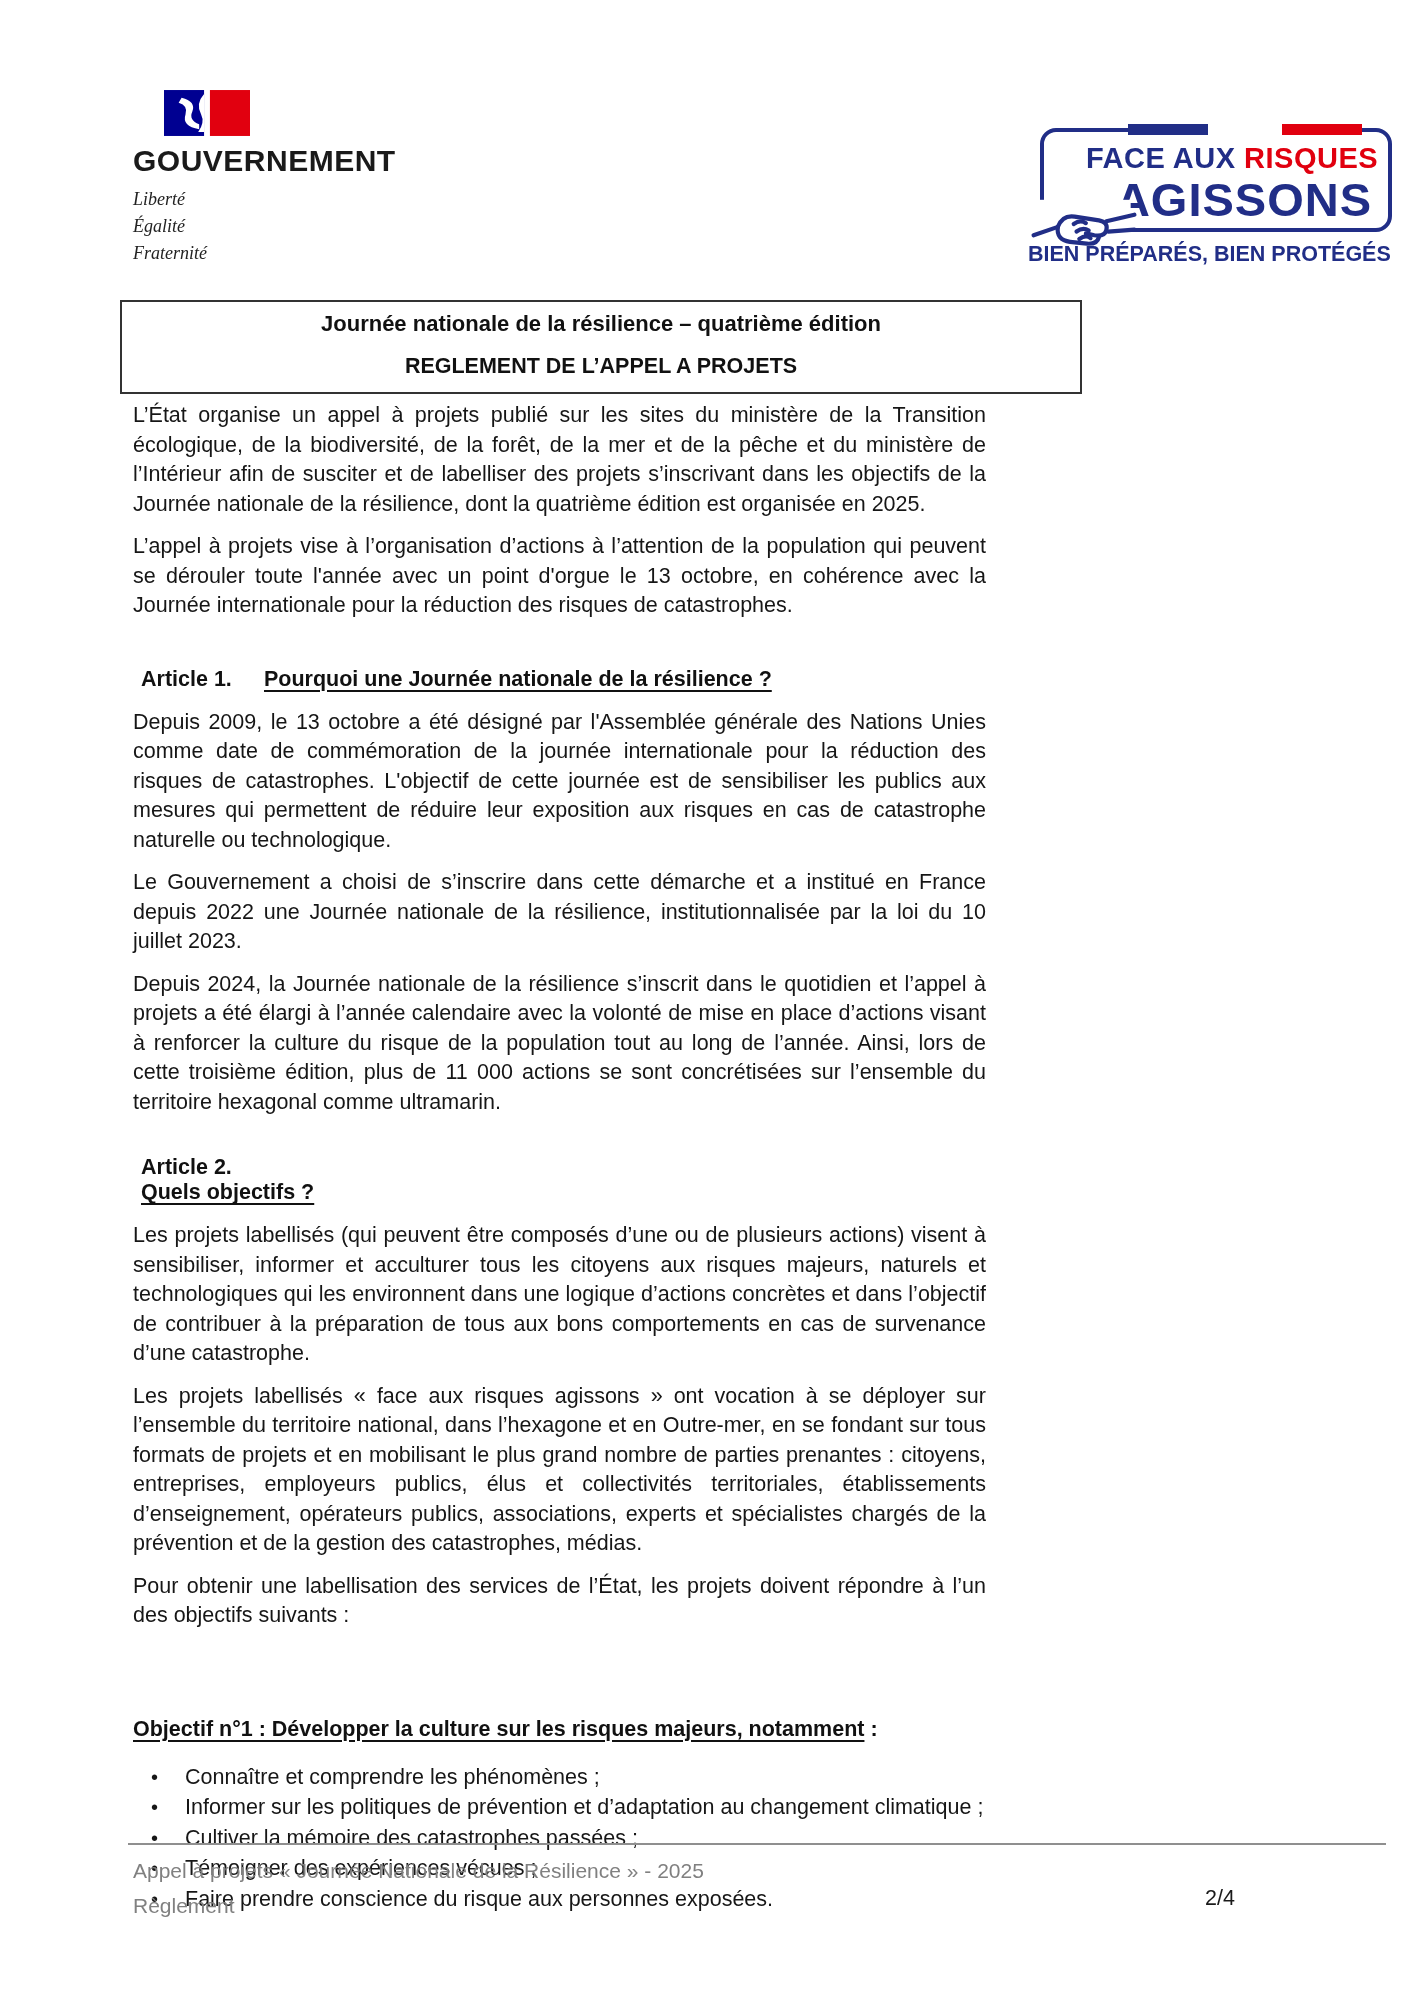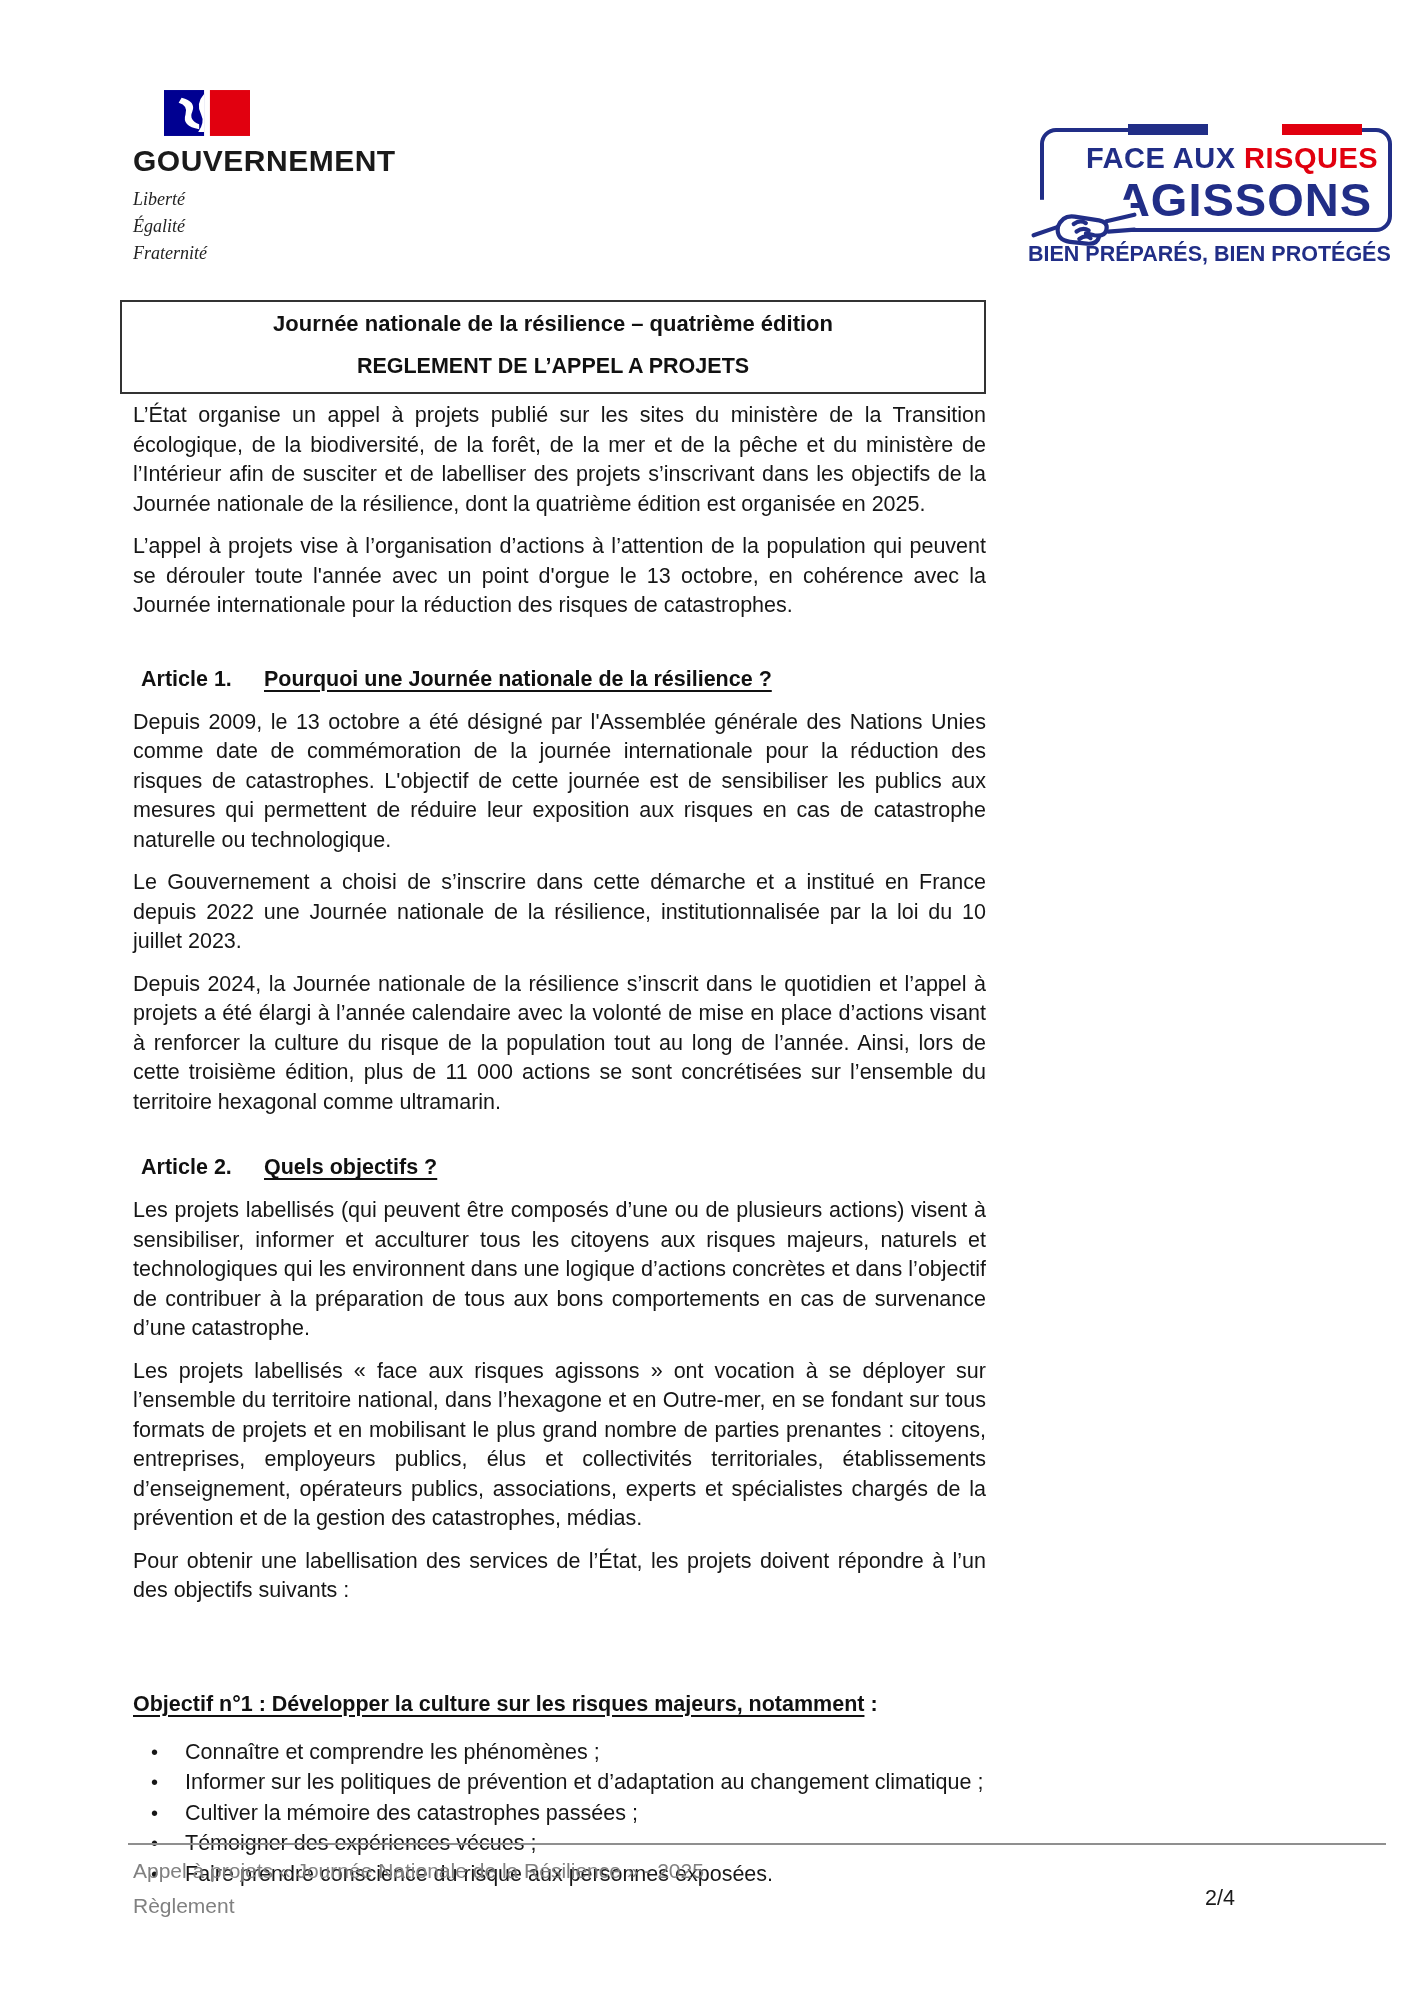--- a/index.html
+++ b/index.html
@@ -55,21 +55,21 @@
   }
   .campaign-hand { position:absolute; left:-16px; top:62px; }
   .campaign-tagline {
     position:absolute; left:0; top:122px; width:372px;
     font-size:21.5px; font-weight:bold; color:#212e87;
     white-space:nowrap;
   }
 
   
   .title-box {
-    position:absolute; left:120px; top:300px; width:866px;
+    position:absolute; left:120px; top:300px; width:962px;
     border:2px solid #333333;
     padding:9px 10px 13px 10px;
     text-align:center;
   }
   .title-line1 { font-size:22px; font-weight:bold; }
   .title-line2 { font-size:21.5px; font-weight:bold; margin-top:17px; }
 
   
   .body-col { position:absolute; left:133px; top:401px; width:853px; }
   .body-col p {
@@ -80,21 +80,21 @@
   }
   .article-head {
     display:flex; align-items:flex-start;
     font-size:21.5px; font-weight:bold;
     margin-bottom:16px;
     padding-left:8px;
   }
   .article-head .num { width:123px; flex:none; }
   .article-head .ttl { text-decoration:underline; text-underline-offset:4px; }
   .mt-a1 { margin-top:46px; }
-  .mt-a2 { margin-top:38px; }
+  .mt-a2 { margin-top:38px;flex-direction:column; }
   .objective-head {
     margin-top:86px; margin-bottom:20px;
     font-size:21.5px; font-weight:bold;
   }
   .objective-head .u { text-decoration:underline; text-underline-offset:4px; }
   ul.bullets { list-style:none; }
   ul.bullets li {
     position:relative;
     padding-left:52px;
     font-size:21.5px; line-height:30.5px;

